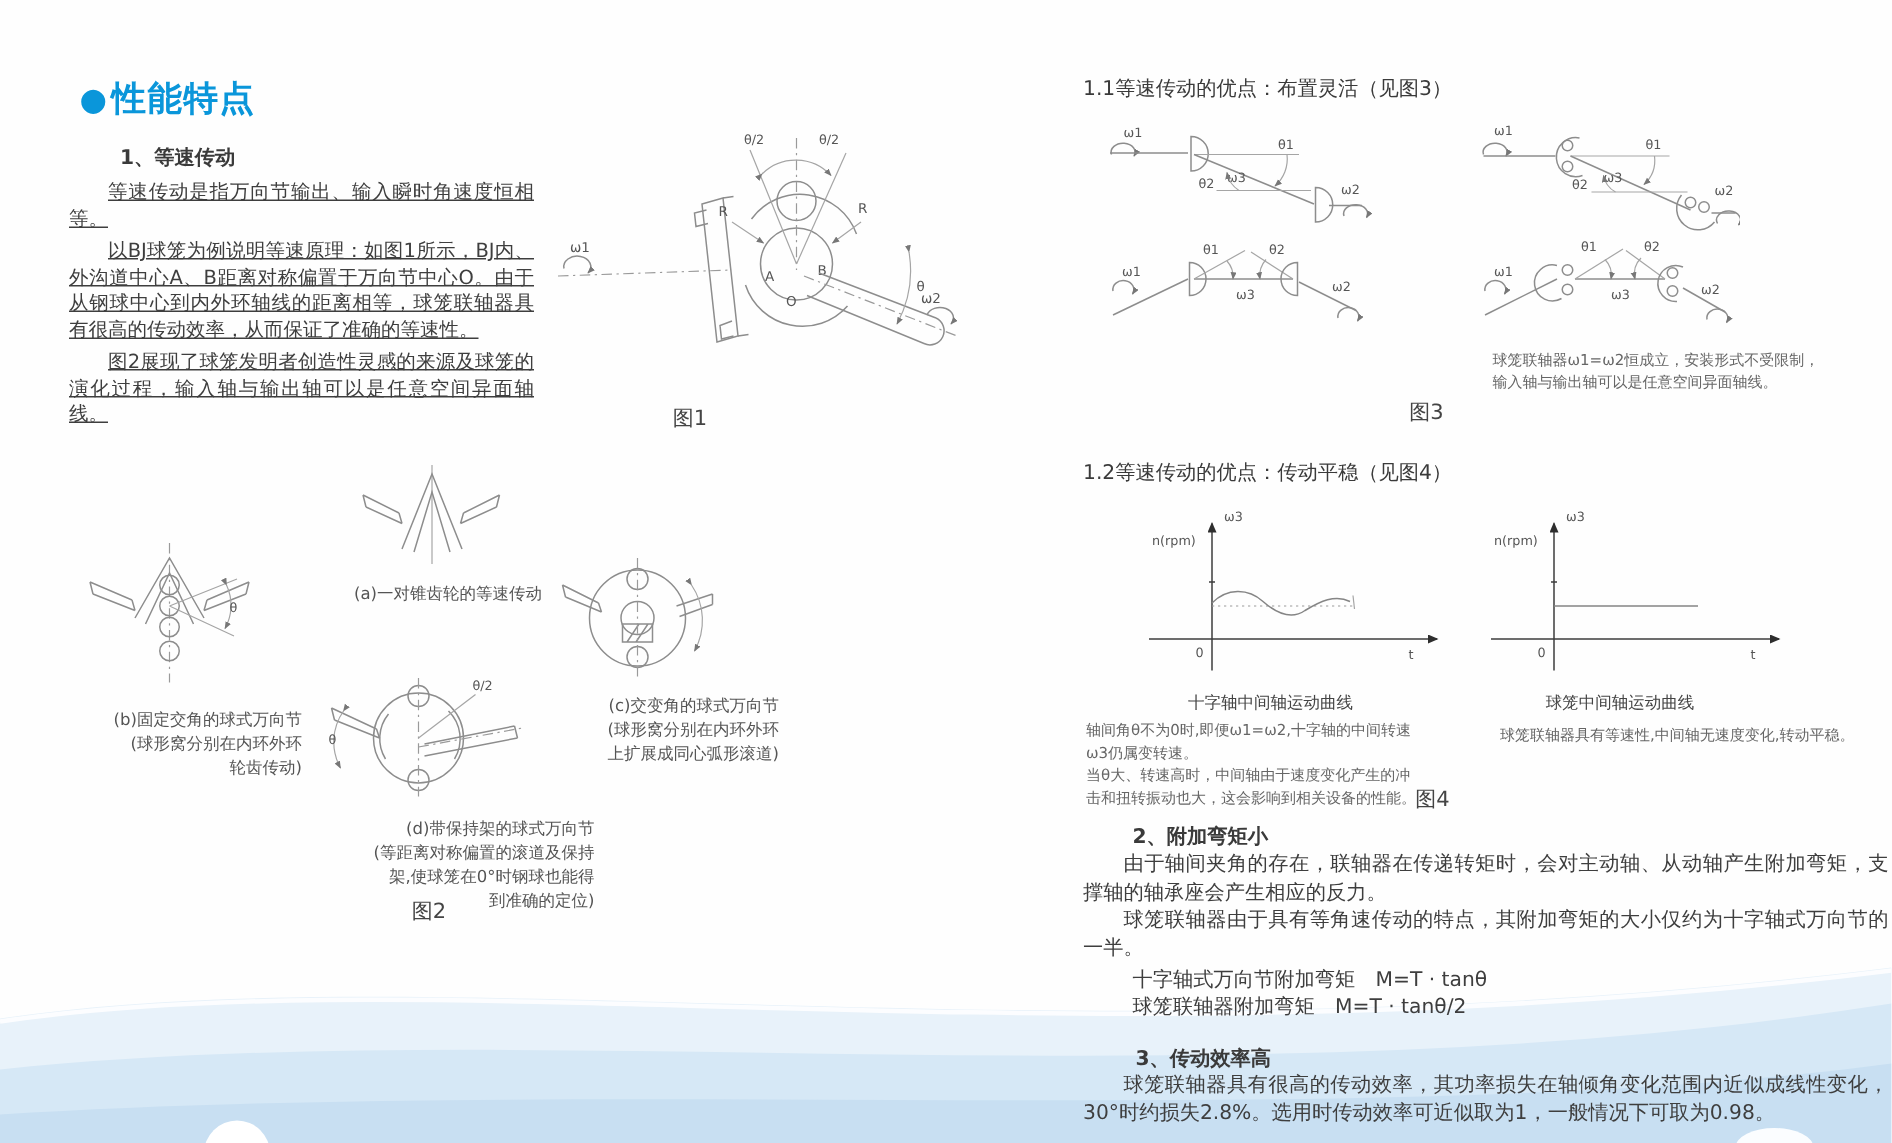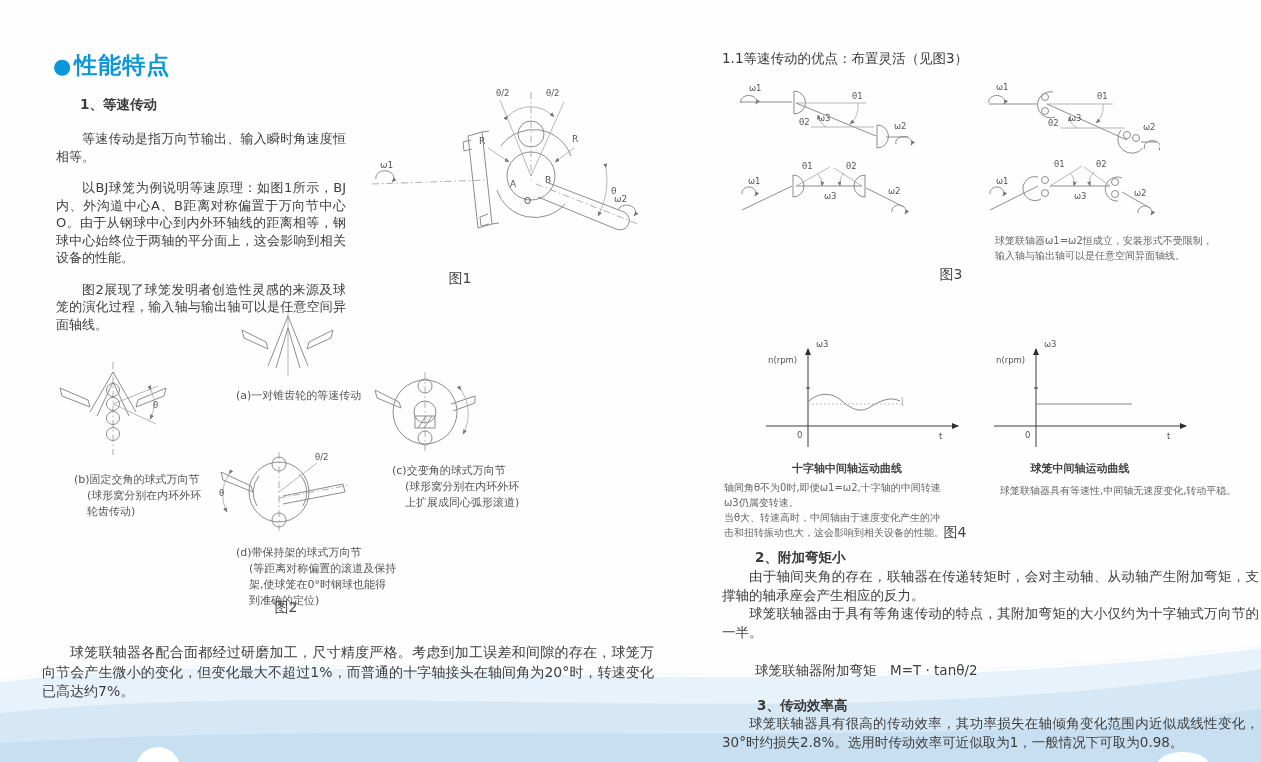--- a/index.html
+++ b/index.html
@@ -8,26 +8,26 @@
   .page{position:relative;width:1261px;height:762px;background:#fefefe;}
   .abs{position:absolute;}
   .sec-title{font-size:23px;font-weight:bold;color:#0a96da;letter-spacing:1px;white-space:nowrap;}
   .sec-title .bullet{font-size:21px;margin-right:2px;}
   .h-sub{font-size:13.5px;font-weight:bold;color:#3a3a3a;white-space:nowrap;}
   .h-num{font-size:13.5px;font-weight:400;color:#3a3a3a;white-space:nowrap;}
   .body-sm{font-size:13px;line-height:17.5px;color:#3e3e3e;text-align:justify;}
   .body-md{font-size:14px;line-height:19.5px;color:#3e3e3e;text-align:justify;}
   .body-rt{font-size:13.5px;line-height:18.5px;color:#3e3e3e;text-align:justify;}
   .indent{text-indent:2em;}
-  .para{margin:14px;}
+  .para{margin:4px;text-decoration:underline;}
   .fig-cap{font-size:14px;color:#444;text-align:center;}
-  .sub-cap{font-size:11px;line-height:16px;color:#555;white-space:nowrap;}
+  .sub-cap{font-size:11px;line-height:16px;color:#555;white-space:nowrap;text-align:right;}
   .sub-cap .cont{padding-left:13px;}
   .note{font-size:10px;line-height:15px;color:#666;white-space:nowrap;}
-  .plot-title{font-size:11px;font-weight:bold;color:#444;text-align:center;white-space:nowrap;}
+  .plot-title{font-size:11px;font-weight:normal;color:#444;text-align:center;white-space:nowrap;}
   .formula{font-size:13.5px;color:#3e3e3e;white-space:nowrap;}
   svg{display:block;}
   svg .ln{stroke:#8d8d8d;stroke-width:1;fill:none;}
   svg .lnt{stroke:#a5a5a5;stroke-width:0.8;fill:none;}
   svg .cl{stroke:#9a9a9a;stroke-width:0.8;fill:none;stroke-dasharray:7 3 1.5 3;}
   svg .ax{stroke:#3c3c3c;stroke-width:1;fill:none;}
   svg .lbl{font-size:9px;fill:#555;font-family:"DejaVu Sans",sans-serif;}
   svg .lbl2{font-size:8.5px;fill:#555;font-family:"DejaVu Sans",sans-serif;}
 </style>
 </head>
@@ -56,21 +56,21 @@
   </svg>
 
   <div class="abs sec-title" style="left:53px;top:50px;z-index:2">
     <span class="bullet">●</span><span>性能特点</span>
   </div>
 
   <div class="abs h-sub" style="left:80px;top:96px;z-index:2">1、等速传动</div>
 
   <div class="abs" style="left:42px;top:116px;width:318px;z-index:2">
     <p class="para body-sm indent">等速传动是指万向节输出、输入瞬时角速度恒相等。</p>
-    <p class="para body-sm indent">以BJ球笼为例说明等速原理：如图1所示，BJ内、外沟道中心A、B距离对称偏置于万向节中心O。由于从钢球中心到内外环轴线的距离相等，钢球中心始终位于两轴的平分面上，这会影响到相关设备的性能。</p>
+    <p class="para body-sm indent">以BJ球笼为例说明等速原理：如图1所示，BJ内、外沟道中心A、B距离对称偏置于万向节中心O。由于从钢球中心到内外环轴线的距离相等，球笼联轴器具有很高的传动效率，从而保证了准确的等速性。</p>
     <p class="para body-sm indent">图2展现了球笼发明者创造性灵感的来源及球笼的演化过程，输入轴与输出轴可以是任意空间异面轴线。</p>
   </div>
 
   <svg class="abs" style="left:368px;top:84px;z-index:1" width="275" height="168" viewBox="0 0 275 168">
     <path class="cl" d="M4,100 L120,96"></path>
     <path class="ln" d="M8,95 a9,7 0 1 1 16,3" marker-end="url(#arrS)"></path>
     <text class="lbl" x="12" y="84">ω1</text>
 
     <path class="ln" d="M100,52 L114,48 L124,140 L110,144 Z"></path>
     <path class="ln" d="M103,56 L95,58 L96,67 L104,65"></path>
@@ -172,21 +172,20 @@
     <text class="lbl2" x="2" y="46">θ</text>
   </svg>
   <div class="abs sub-cap" style="left:236px;top:545px;z-index:1">
     <div>(d)带保持架的球式万向节</div>
     <div class="cont">(等距离对称偏置的滚道及保持</div>
     <div class="cont">架,使球笼在0°时钢球也能得</div>
     <div class="cont">到准确的定位)</div>
   </div>
   <div class="abs fig-cap" style="left:256px;top:599px;width:60px;z-index:1">图2</div>
 
-  <div class="abs body-md indent" style="left:42px;top:643px;width:612px;z-index:2">球笼联轴器各配合面都经过研磨加工，尺寸精度严格。考虑到加工误差和间隙的存在，球笼万向节会产生微小的变化，但变化最大不超过1%，而普通的十字轴接头在轴间角为20°时，转速变化已高达约7%。</div>
 
   <div class="abs h-num" style="left:722px;top:50px;z-index:2">1.1等速传动的优点：布置灵活（见图3）</div>
 
   <svg class="abs" style="left:736px;top:82px;z-index:1" width="180" height="78" viewBox="0 0 180 78">
     <text class="lbl2" x="13" y="9">ω1</text>
     <path class="ln" d="M5,21 a8,6 0 1 1 15,1" marker-end="url(#arrS)"></path>
     <path class="ln" d="M4,20 L56,20"></path>
     <path class="ln" d="M58,9 A11,11 0 0 1 58,32 Z"></path>
     <path class="lnt" d="M60,21 L130,21"></path>
     <path class="ln" d="M60,21 L140,54"></path>
@@ -266,20 +265,21 @@
     <text class="lbl2" x="146" y="38">ω2</text>
     <path class="ln" d="M150,55 a7,6 0 1 1 13,2" marker-end="url(#arrS)"></path>
   </svg>
 
   <div class="abs note" style="left:995px;top:233px;z-index:2">
     <div>球笼联轴器ω1=ω2恒成立，安装形式不受限制，</div>
     <div>输入轴与输出轴可以是任意空间异面轴线。</div>
   </div>
   <div class="abs fig-cap" style="left:928px;top:266px;width:46px;z-index:1">图3</div>
 
+  <div class="abs h-num" style="left:722px;top:306px;z-index:2">1.2等速传动的优点：传动平稳（见图4）</div>
 
   <svg class="abs" style="left:756px;top:333px;z-index:1" width="225" height="122" viewBox="0 0 225 122">
     <path class="ax" d="M52,114 L52,16" marker-end="url(#arrB)"></path>
     <text class="lbl2" x="60" y="14">ω3</text>
     <text class="lbl2" x="12" y="30">n(rpm)</text>
     <path class="ax" d="M50,55 L54,55"></path>
     <path class="ax" d="M10,93 L202,93" marker-end="url(#arrB)"></path>
     <text class="lbl2" x="41" y="105">0</text>
     <text class="lbl2" x="183" y="106">t</text>
     <path d="M52,71 L148,71" stroke="#9a9a9a" stroke-width="0.8" fill="none" stroke-dasharray="1.5 2.5"></path>
@@ -307,18 +307,19 @@
     <div>当θ大、转速高时，中间轴由于速度变化产生的冲</div>
     <div>击和扭转振动也大，这会影响到相关设备的性能。</div>
   </div>
   <div class="abs note" style="left:1000px;top:483px;z-index:2">球笼联轴器具有等速性,中间轴无速度变化,转动平稳。</div>
 
   <div class="abs fig-cap" style="left:932px;top:524px;width:46px;z-index:1">图4</div>
 
   <div class="abs h-sub" style="left:755px;top:549px;z-index:2">2、附加弯矩小</div>
   <div class="abs body-rt indent" style="left:722px;top:604px;width:537px;z-index:2">球笼联轴器由于具有等角速传动的特点，其附加弯矩的大小仅约为十字轴式万向节的一半。</div>
   <div class="abs body-rt indent" style="left:722px;top:567px;width:537px;z-index:2">由于轴间夹角的存在，联轴器在传递转矩时，会对主动轴、从动轴产生附加弯矩，支撑轴的轴承座会产生相应的反力。</div>
+  <div class="abs formula" style="left:755px;top:644px;z-index:2">十字轴式万向节附加弯矩　M=T · tanθ</div>
   <div class="abs formula" style="left:755px;top:662px;z-index:2">球笼联轴器附加弯矩　M=T · tanθ/2</div>
 
   <div class="abs h-sub" style="left:757px;top:697px;z-index:2">3、传动效率高</div>
   <div class="abs body-rt indent" style="left:722px;top:714px;width:537px;z-index:2">球笼联轴器具有很高的传动效率，其功率损失在轴倾角变化范围内近似成线性变化，30°时约损失2.8%。选用时传动效率可近似取为1，一般情况下可取为0.98。</div>
 
 </div>
 
 </body></html>

